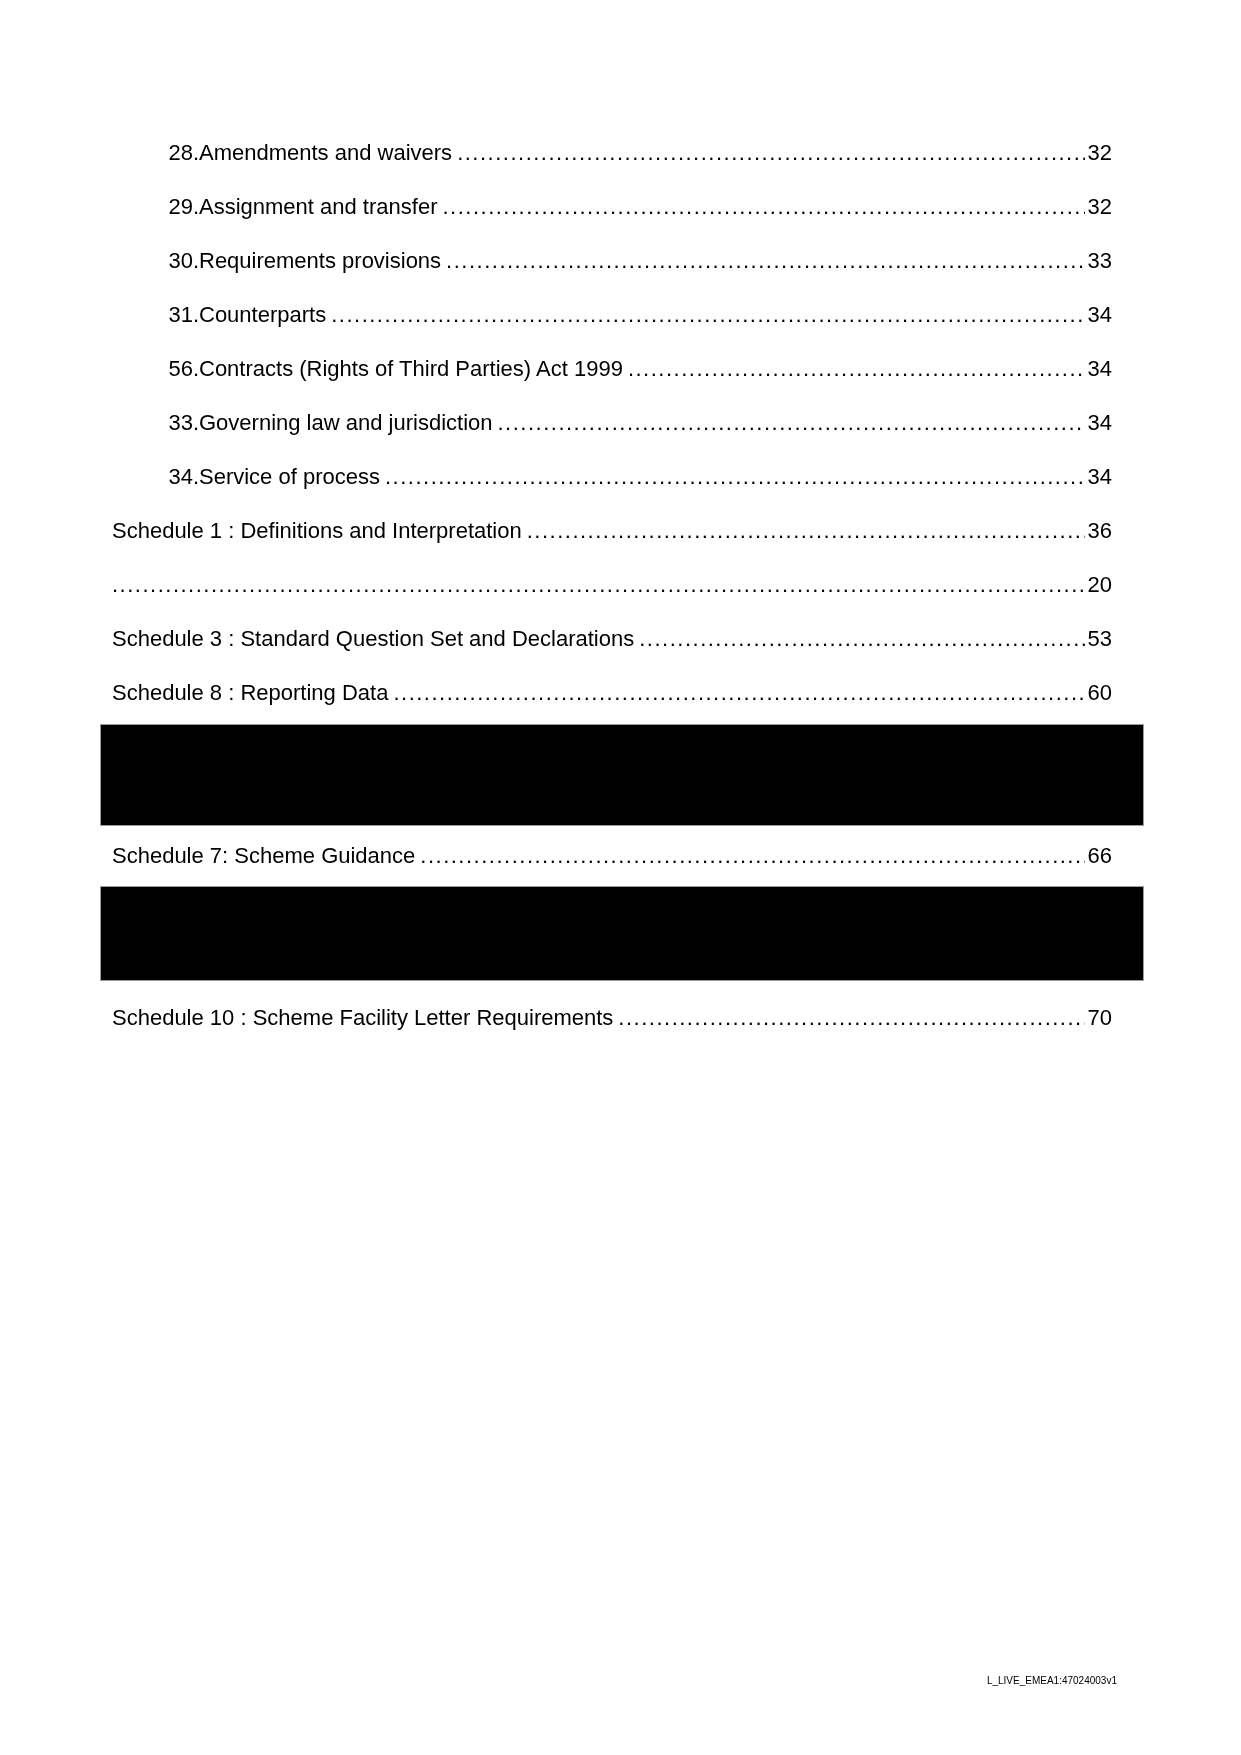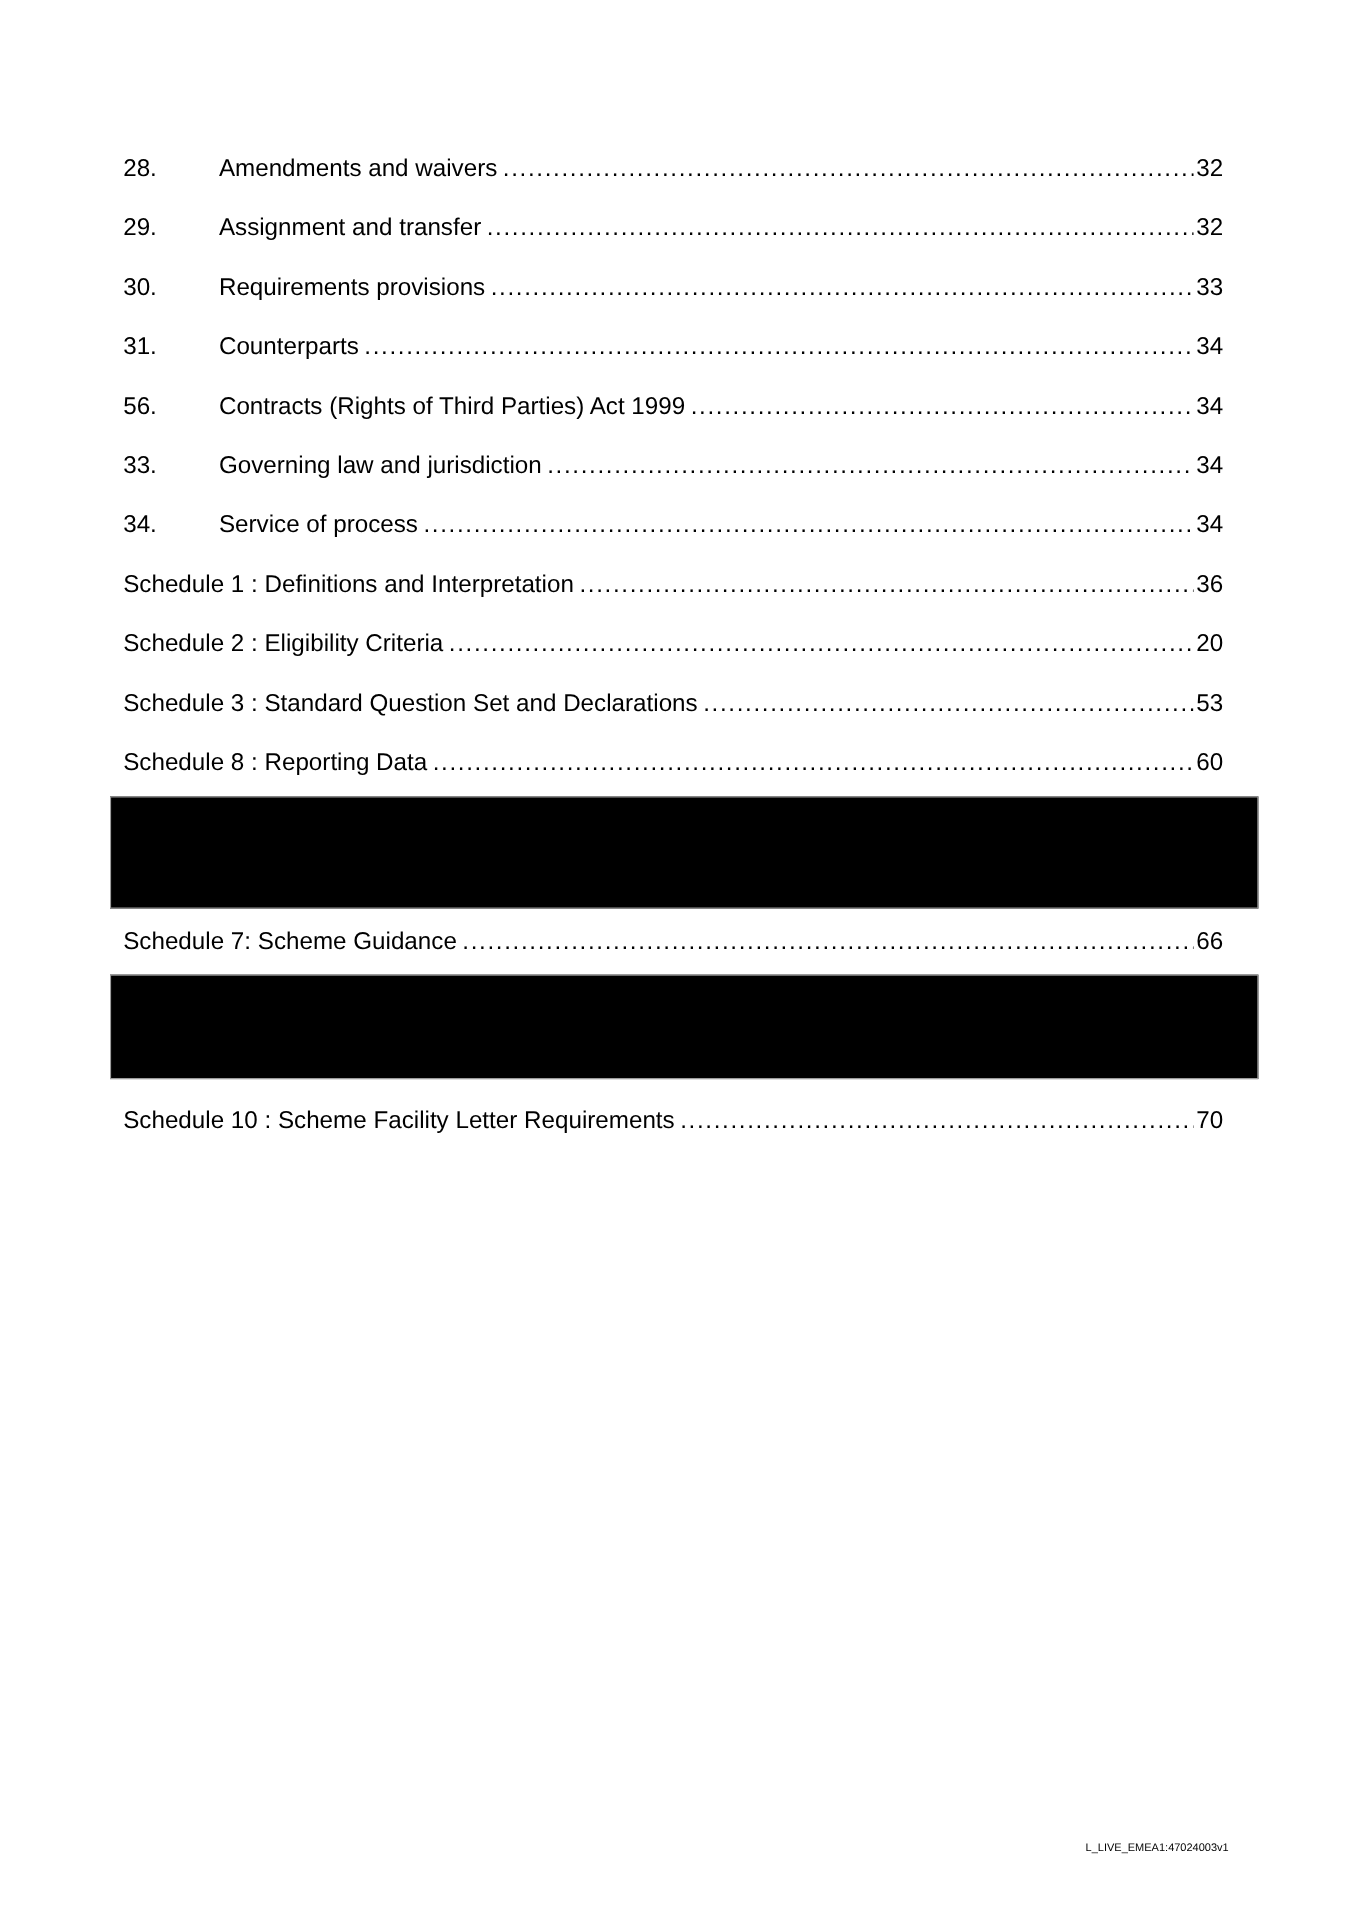--- a/index.html
+++ b/index.html
@@ -21,20 +21,21 @@
     left: 112px;
     width: 1000px;
     display: flex;
     align-items: baseline;
     font-size: 22px;
     line-height: 30px;
     white-space: nowrap;
   }
   .clause-num {
     flex: 0 0 87px;
+    text-align: right;
   }
   .entry-title {
     flex: 0 0 auto;
     padding-right: 5px;
   }
   .dot-leader {
     flex: 1 1 auto;
     overflow: hidden;
     white-space: nowrap;
     min-width: 0;
@@ -119,21 +120,20 @@
     <span class="dot-leader"></span>
     <span class="page-ref">34</span>
   </div>
 
   <div class="toc-row" style="top:516px">
     <span class="entry-title">Schedule 1 : Definitions and Interpretation</span>
     <span class="dot-leader"></span>
     <span class="page-ref">36</span>
   </div>
   <div class="toc-row" style="top:570px">
-    <span class="entry-title">Schedule 2 : Eligibility Criteria</span>
     <span class="dot-leader"></span>
     <span class="page-ref">20</span>
   </div>
   <div class="toc-row" style="top:624px">
     <span class="entry-title">Schedule 3 : Standard Question Set and Declarations</span>
     <span class="dot-leader"></span>
     <span class="page-ref">53</span>
   </div>
   <div class="toc-row" style="top:678px">
     <span class="entry-title">Schedule 8 : Reporting Data</span>

